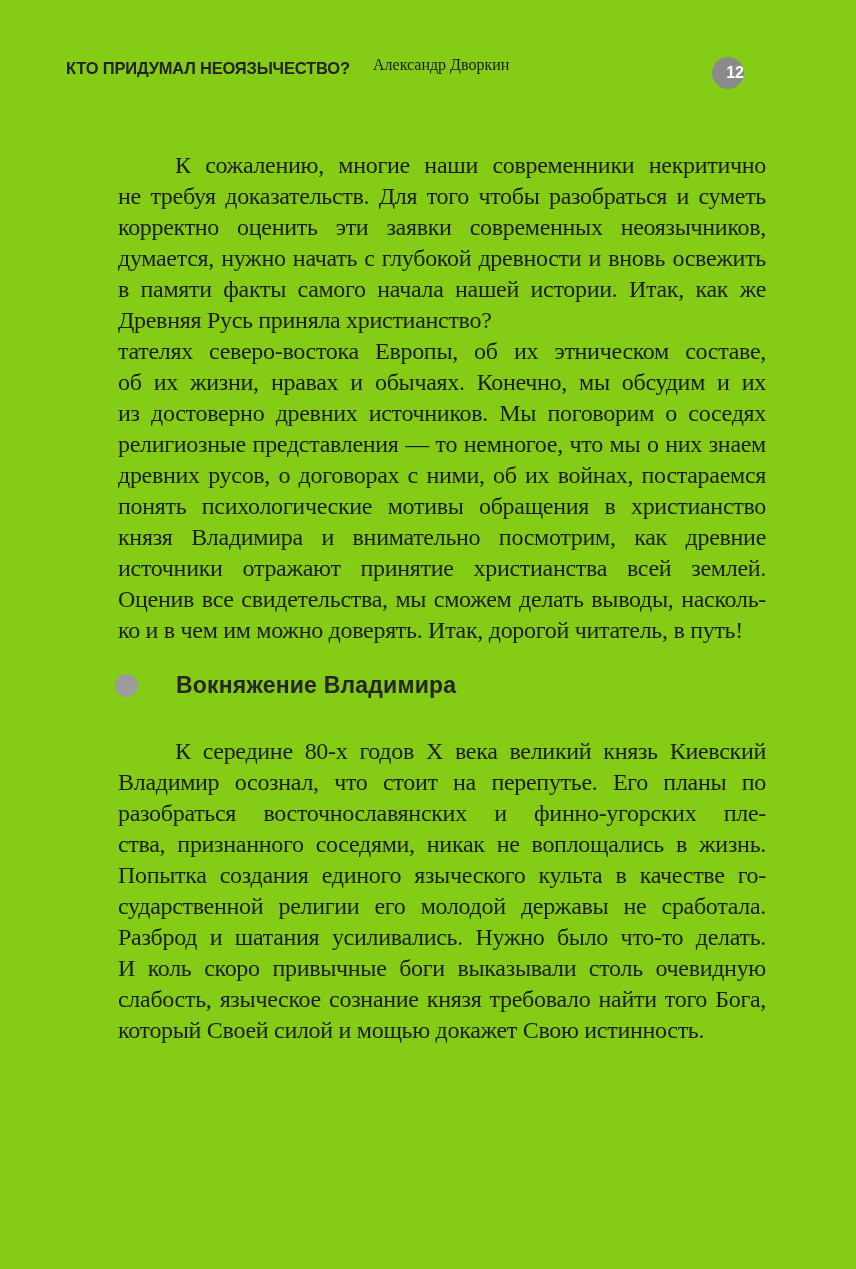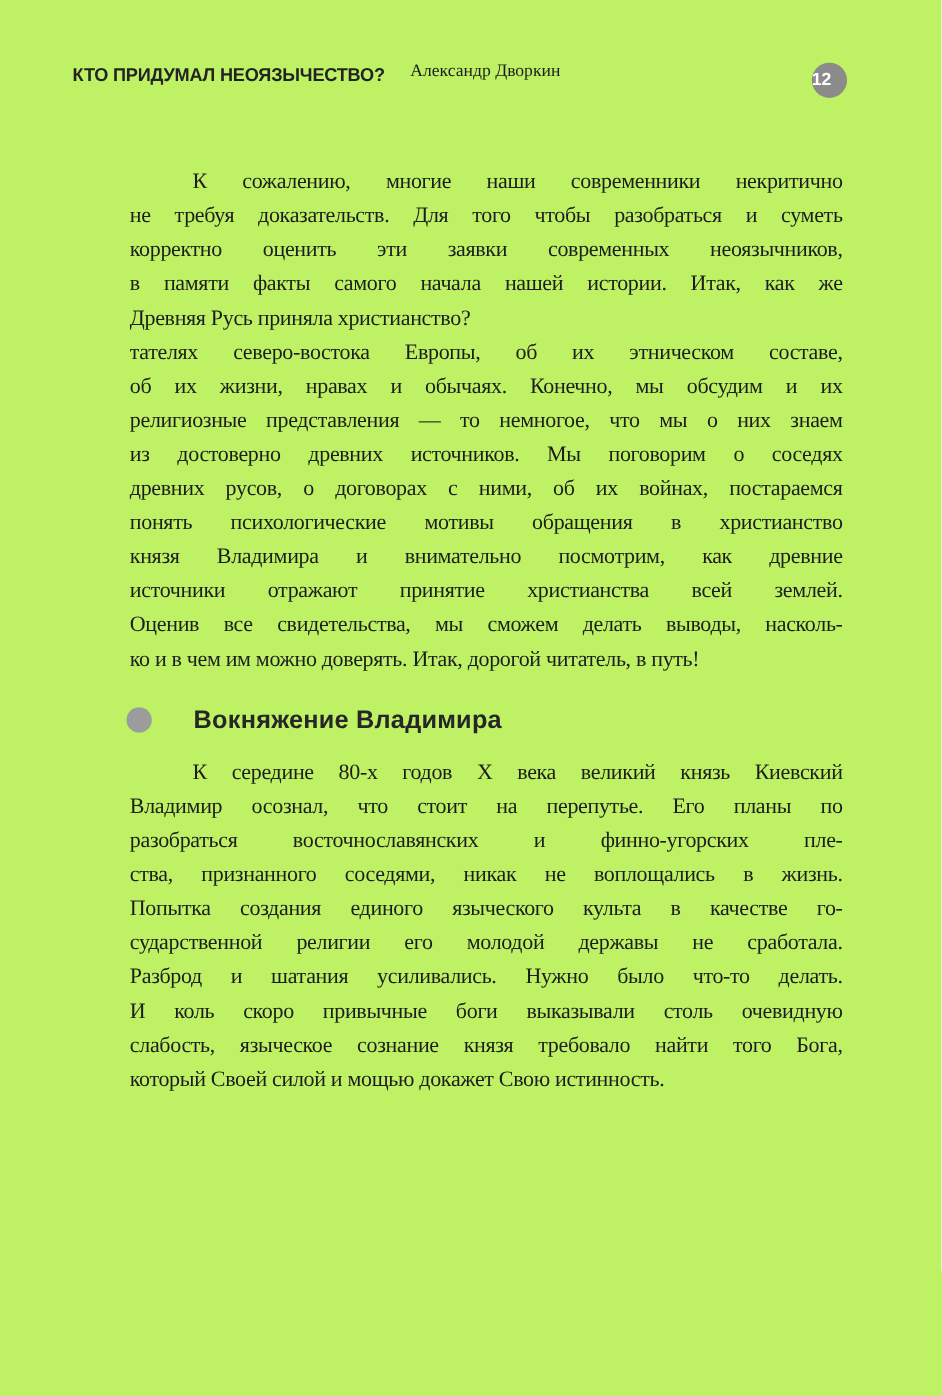--- a/index.html
+++ b/index.html
@@ -1,65 +1,65 @@
 <!DOCTYPE html>
 <html><head>
 <meta charset="utf-8">
 <style>
   html, body { margin: 0; padding: 0; background: #ffffff; }
   .page {
     position: relative;
     width: 856px;
     height: 1269px;
-    background: #bef264;
+    background: #84cc16;
     overflow: hidden;
     font-family: "Liberation Serif", serif;
   }
 
   
   .running-head { position: absolute; left: 0; top: 0; width: 100%; height: 100px; }
   .book-title {
     position: absolute; left: 66px; top: 59px;
     font-family: "Liberation Sans", sans-serif;
     font-weight: 700; font-size: 17px; letter-spacing: -0.2px;
     color: #232323; white-space: nowrap;
     transform: scaleX(0.97); transform-origin: left center;
   }
   .author {
     position: absolute; left: 373px; top: 56px;
     font-family: "Liberation Serif", serif;
     font-size: 16px; color: #1d1d1d; white-space: nowrap;
   }
   .page-badge {
-    position: absolute; left: 738px; top: 57px;
+    position: absolute; left: 712px; top: 57px;
     width: 32px; height: 32px; border-radius: 50%;
     background: #8b8b8b; color: #ffffff;
-    display: flex; align-items: center; justify-content: flex-start;
+    display: flex; align-items: center; justify-content: flex-end;
     font-family: "Liberation Sans", sans-serif;
     font-weight: 700; font-size: 16px;
   }
 
   
   .text-col {
     position: absolute; left: 118px; top: 150px; width: 648px;
     color: #1d1d1d;
   }
   .para { margin: 0; }
   .line {
-    font-size: 20px; line-height: 31px; letter-spacing: -0.3px;
+    font-size: 24px; line-height: 31px; letter-spacing: -0.3px;
     text-align: justify; text-align-last: justify;
     white-space: normal;
   }
   .line.first { text-indent: 57px; }
   .line.last { text-align-last: auto; }
 
   
   .heading-row {
     display: flex; align-items: center;
-    margin: 26px 0 19px -3px;
+    margin: 26px 0 37px -3px;
   }
   .bullet {
     width: 23px; height: 23px; border-radius: 50%;
     background: #9c9c9c; flex: 0 0 auto;
   }
   .section-heading {
     margin: 0 0 0 38px;
     font-family: "Liberation Sans", sans-serif;
     font-weight: 700; font-size: 23px; letter-spacing: 0.2px;
     color: #262626; white-space: nowrap;
@@ -77,29 +77,30 @@
       <span>12</span>
     </span>
   </div>
 
   <div class="text-col">
 
     <div class="para">
         <div class="line first">К сожалению, многие наши современники некритично</div>
         <div class="line">не требуя доказательств. Для того чтобы разобраться и суметь</div>
         <div class="line">корректно оценить эти заявки современных неоязычников,</div>
+        <div class="line">думается, нужно начать с глубокой древности и вновь освежить</div>
         <div class="line">в памяти факты самого начала нашей истории. Итак, как же</div>
         <div class="line last">Древняя Русь приняла христианство?</div>
       </div>
 
     <div class="para">
         <div class="line">тателях северо-востока Европы, об их этническом составе,</div>
         <div class="line">об их жизни, нравах и обычаях. Конечно, мы обсудим и их</div>
+        <div class="line">из достоверно древних источников. Мы поговорим о соседях</div>
         <div class="line">религиозные представления — то немногое, что мы о них знаем</div>
-        <div class="line">из достоверно древних источников. Мы поговорим о соседях</div>
         <div class="line">древних русов, о договорах с ними, об их войнах, постараемся</div>
         <div class="line">понять психологические мотивы обращения в христианство</div>
         <div class="line">князя Владимира и внимательно посмотрим, как древние</div>
         <div class="line">источники отражают принятие христианства всей землей.</div>
         <div class="line">Оценив все свидетельства, мы сможем делать выводы, насколь-</div>
         <div class="line last">ко и в чем им можно доверять. Итак, дорогой читатель, в путь!</div>
       </div>
 
     <div class="heading-row">
       <span class="bullet"></span>

